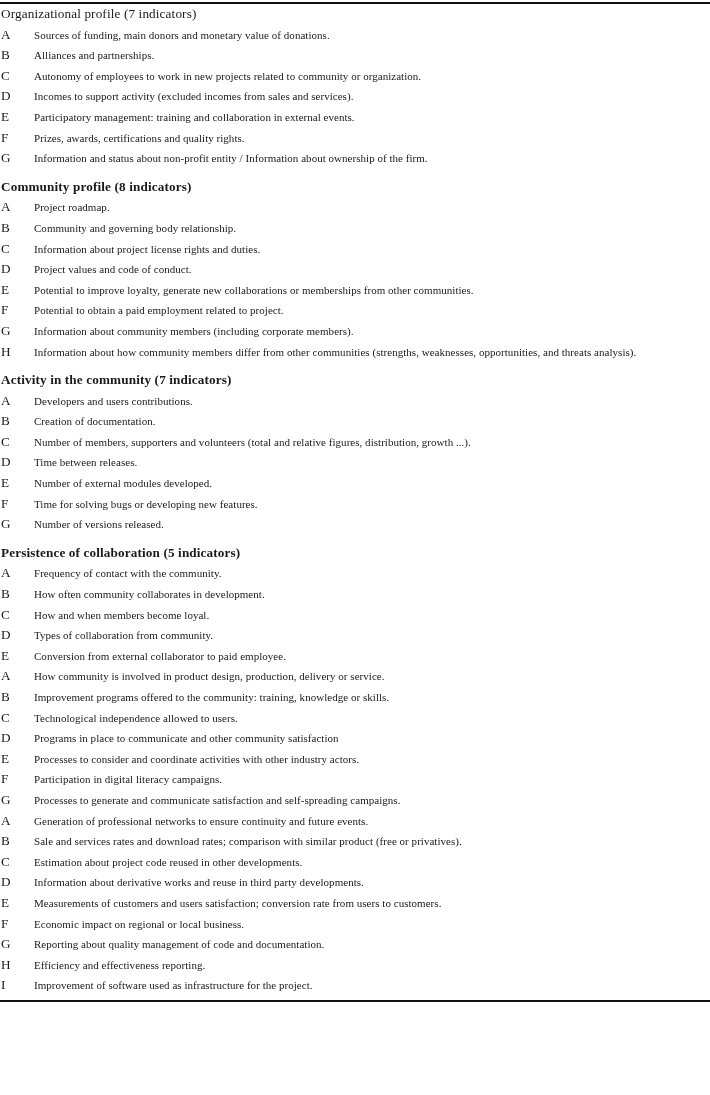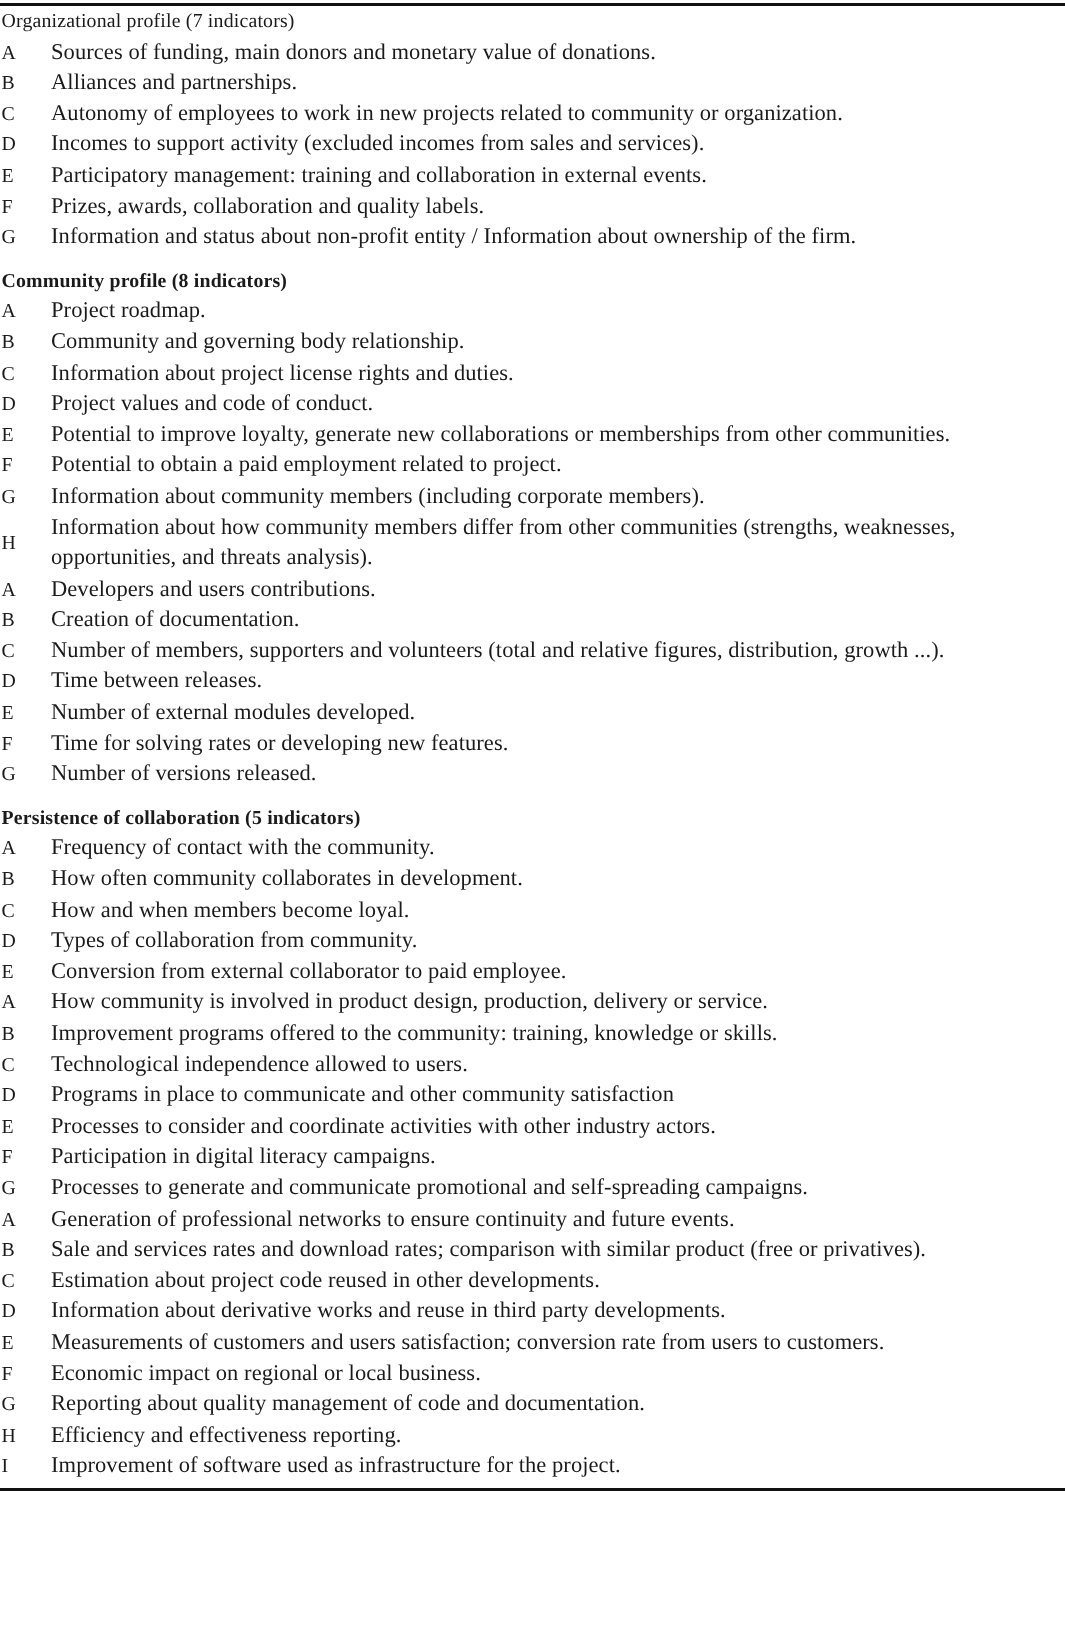--- a/index.html
+++ b/index.html
@@ -51,21 +51,21 @@
     flex: 0 0 34px;
     width: 34px;
     padding-left: 1px;
     box-sizing: border-box;
     font-size: 13.2px;
     line-height: 20.6px;
     text-align: left;
   }
   .row-text {
     flex: 1 1 auto;
-    font-size: 15px;
+    font-size: 11px;
     line-height: 20.6px;
     padding-right: 16px;
     letter-spacing: 0.003em;
   }
   .bottom-pad {
     height: 4px;
   }
 </style>
 </head>
 <body>
@@ -90,21 +90,21 @@
           <div class="row">
             <div class="row-letter">D</div>
             <div class="row-text">Incomes to support activity (excluded incomes from sales and services).</div>
           </div>
           <div class="row">
             <div class="row-letter">E</div>
             <div class="row-text">Participatory management: training and collaboration in external events.</div>
           </div>
           <div class="row">
             <div class="row-letter">F</div>
-            <div class="row-text">Prizes, awards, collaboration and quality labels.</div>
+            <div class="row-text">Prizes, awards, certifications and quality rights.</div>
           </div>
           <div class="row">
             <div class="row-letter">G</div>
             <div class="row-text">Information and status about non-profit entity / Information about ownership of the firm.</div>
           </div>
         </div>
       </div>
       <div class="section">
         <div class="section-title">Community profile (8 indicators)</div>
         <div class="rows">
@@ -136,20 +136,21 @@
             <div class="row-letter">G</div>
             <div class="row-text">Information about community members (including corporate members).</div>
           </div>
           <div class="row">
             <div class="row-letter">H</div>
             <div class="row-text">Information about how community members differ from other communities (strengths, weaknesses, opportunities, and threats analysis).</div>
           </div>
         </div>
       </div>
       <div class="section">
+        <div class="section-title">Activity in the community (7 indicators)</div>
         <div class="rows">
           <div class="row">
             <div class="row-letter">A</div>
             <div class="row-text">Developers and users contributions.</div>
           </div>
           <div class="row">
             <div class="row-letter">B</div>
             <div class="row-text">Creation of documentation.</div>
           </div>
           <div class="row">
@@ -159,21 +160,21 @@
           <div class="row">
             <div class="row-letter">D</div>
             <div class="row-text">Time between releases.</div>
           </div>
           <div class="row">
             <div class="row-letter">E</div>
             <div class="row-text">Number of external modules developed.</div>
           </div>
           <div class="row">
             <div class="row-letter">F</div>
-            <div class="row-text">Time for solving rates or developing new features.</div>
+            <div class="row-text">Time for solving bugs or developing new features.</div>
           </div>
           <div class="row">
             <div class="row-letter">G</div>
             <div class="row-text">Number of versions released.</div>
           </div>
         </div>
       </div>
       <div class="section">
         <div class="section-title">Persistence of collaboration (5 indicators)</div>
         <div class="rows">
@@ -220,21 +221,21 @@
           <div class="row">
             <div class="row-letter">E</div>
             <div class="row-text">Processes to consider and coordinate activities with other industry actors.</div>
           </div>
           <div class="row">
             <div class="row-letter">F</div>
             <div class="row-text">Participation in digital literacy campaigns.</div>
           </div>
           <div class="row">
             <div class="row-letter">G</div>
-            <div class="row-text">Processes to generate and communicate promotional and self-spreading campaigns.</div>
+            <div class="row-text">Processes to generate and communicate satisfaction and self-spreading campaigns.</div>
           </div>
         </div>
       </div>
       <div class="section">
         <div class="rows">
           <div class="row">
             <div class="row-letter">A</div>
             <div class="row-text">Generation of professional networks to ensure continuity and future events.</div>
           </div>
           <div class="row">

